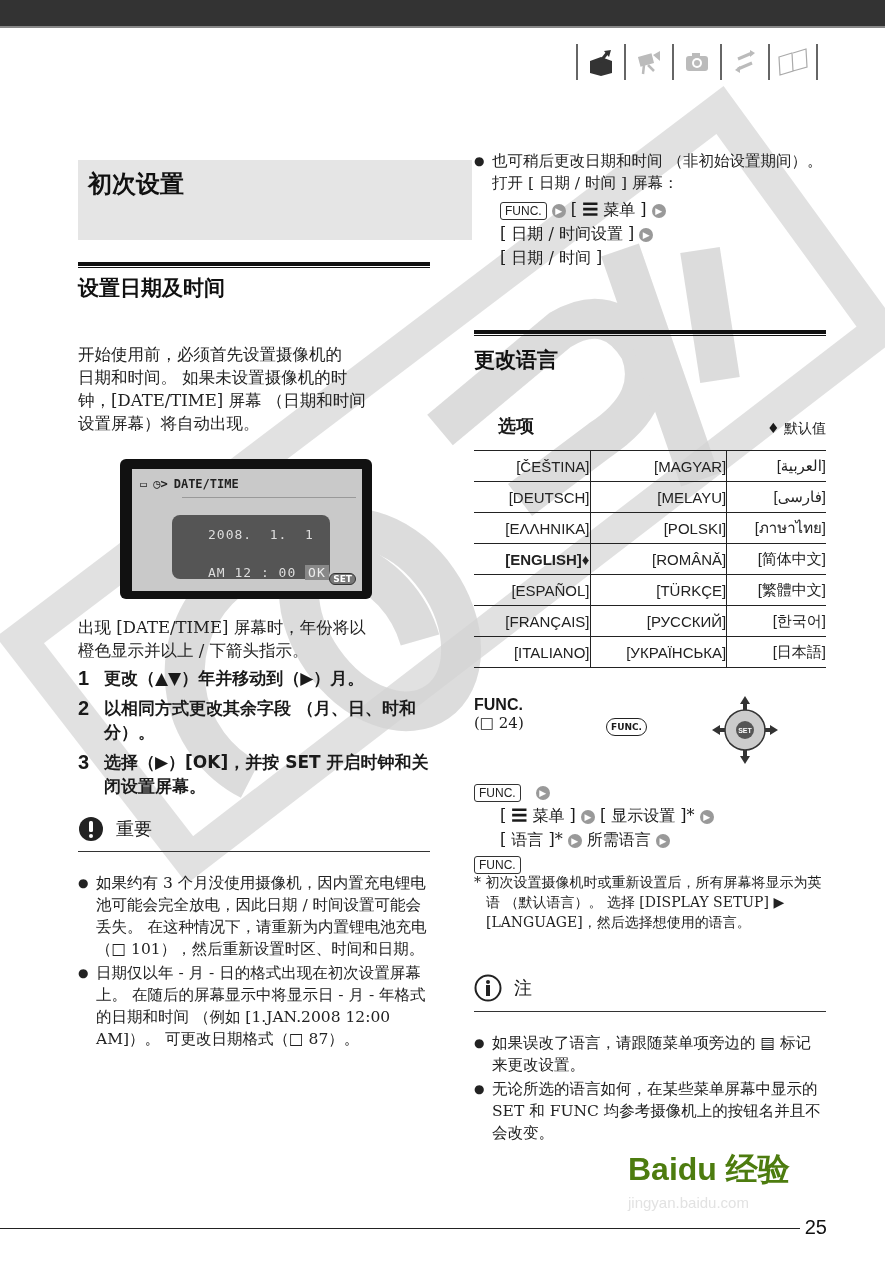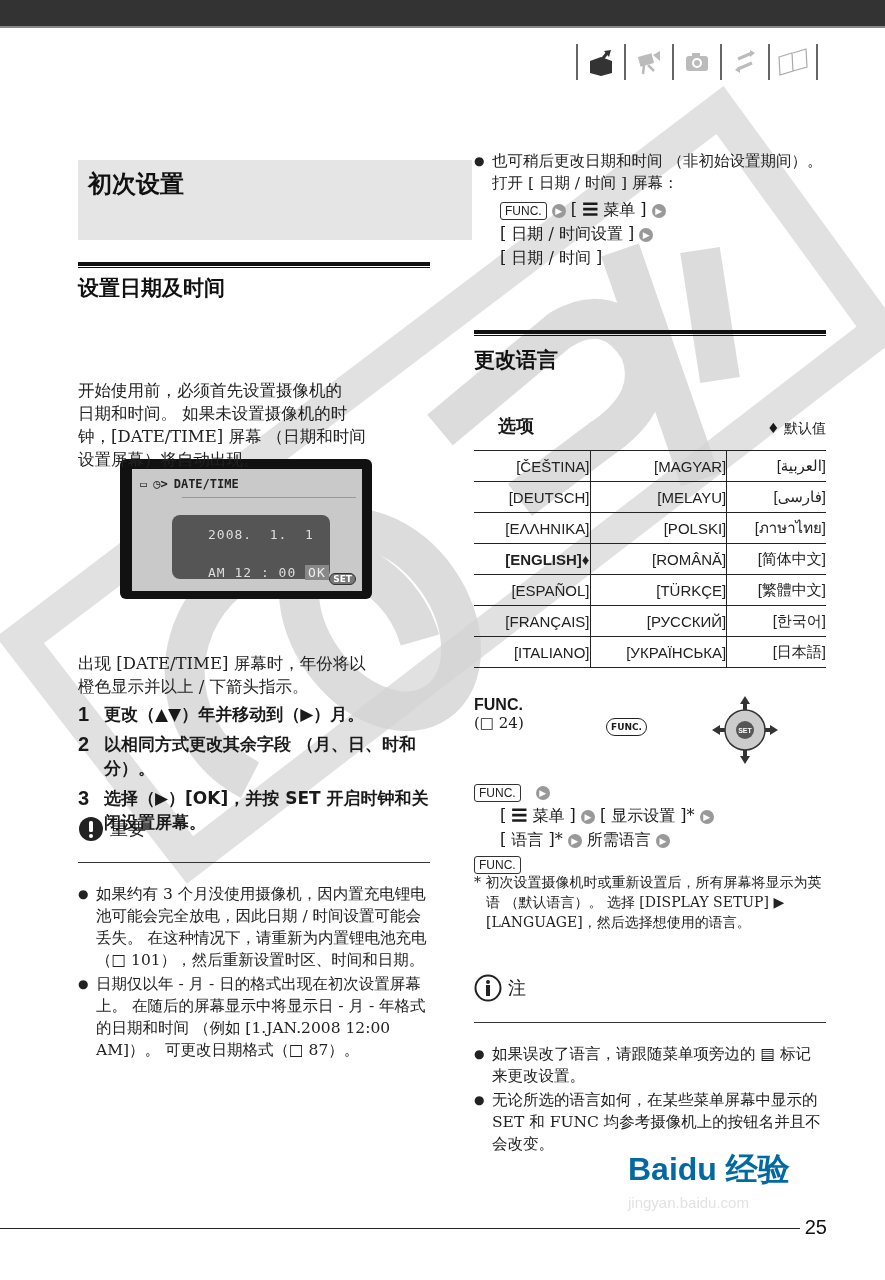--- a/index.html
+++ b/index.html
@@ -11,41 +11,41 @@
   .navicons .ico { width: 46px; height: 36px; display: flex; align-items: center; justify-content: center; }
   .watermark { position: absolute; left: 0; top: 0; width: 885px; height: 1280px; pointer-events: none; z-index: 0; }
   .content { position: absolute; z-index: 1; }
   .col-left { left: 78px; width: 352px; }
   .col-right { left: 474px; width: 352px; }
   .graybox { position: absolute; left: 78px; top: 160px; width: 394px; height: 80px; background: #e5e5e5; padding: 8px 10px; }
   .graybox h1 { font-size: 24px; font-weight: bold; color: #111; }
   .dblrule { height: 6px; border-top: 4px solid #111; border-bottom: 1.5px solid #111; }
   .h2 { font-size: 21px; font-weight: bold; color: #111; }
   .serif { font-family: "DejaVu Serif", "Liberation Serif", serif; }
-  .body-text { font-family: "DejaVu Serif", "Liberation Serif", serif; font-size: 16.5px; line-height: 23px; color: #222; margin-top: 36px; }
+  .body-text { font-family: "DejaVu Serif", "Liberation Serif", serif; font-size: 16.5px; line-height: 23px; color: #222; }
   .step { display: flex; font-size: 17px; font-weight: bold; line-height: 24px; margin-top: 4px; }
   .step .num { width: 26px; flex: none; font-family: "Liberation Sans", sans-serif; font-size: 20px; }
   .bullet { display: flex; font-family: "DejaVu Serif", "Liberation Serif", serif; font-size: 15.5px; line-height: 22px; color: #222; }
   .bullet .dot { width: 18px; flex: none; font-size: 12px; }
   .lcd { position: absolute; left: 120px; top: 459px; width: 252px; height: 140px; background: #111; border-radius: 6px; padding: 10px 10px 8px 12px; }
   .lcd-inner { width: 100%; height: 100%; background: #c9c9c9; position: relative; }
   .lcd-title { position: absolute; left: 8px; top: 8px; font-family: "DejaVu Sans Mono", monospace; font-size: 12px; font-weight: bold; color: #222; display: flex; align-items: center; gap: 6px; }
   .lcd-title-line { position: absolute; left: 50px; right: 6px; top: 28px; border-top: 1px solid #999; }
   .lcd-box { position: absolute; left: 40px; top: 46px; width: 158px; height: 64px; background: #555; border-radius: 8px 8px 8px 8px; color: #ddd; font-family: "DejaVu Sans Mono", monospace; font-size: 13px; }
   .lcd-date { position: absolute; left: 36px; top: 12px; letter-spacing: 1px; }
   .lcd-time { position: absolute; left: 36px; top: 50px; letter-spacing: 1px; }
   .lcd-ok { background: #888; color: #eee; padding: 0 3px; }
   .lcd-set { position: absolute; right: 6px; bottom: 6px; font-size: 9px; font-weight: bold; color: #fff; background: #777; border: 1px solid #333; border-radius: 6px; padding: 0 3px; }
   .boxlabel { display: inline-block; font-family: "Liberation Sans", sans-serif; font-size: 12px; border: 1px solid #333; border-radius: 3px; padding: 0 4px; line-height: 16px; color: #222; }
   .arrowc { display: inline-block; width: 14px; height: 14px; border-radius: 50%; background: #999; color: #fff; font-size: 9px; text-align: center; line-height: 14px; vertical-align: middle; }
   table.lang { border-collapse: collapse; width: 352px; font-family: "Liberation Sans", sans-serif; font-size: 15px; }
   table.lang td { border-top: 1.5px solid #222; height: 31px; padding-left: 6px; color: #222; text-align: right; }
   table.lang tr:last-child td { border-bottom: 1.5px solid #222; }
   table.lang td + td { border-left: 1.5px solid #222; }
-  .hdr-line { display: flex; align-items: center; gap: 6px; border-bottom: 1.5px solid #333; padding-bottom: 20px; }
+  .hdr-line { display: flex; align-items: center; gap: 12px; border-bottom: 1.5px solid #333; padding-bottom: 9px; }
   .pagenum { position: absolute; right: 58px; top: 1216px; font-family: "Liberation Sans", sans-serif; font-size: 20px; color: #111; z-index: 2; }
   .footrule { position: absolute; left: 0; top: 1228px; width: 800px; border-top: 1.5px solid #222; z-index: 2; }
   .baidu { position: absolute; left: 628px; top: 1148px; z-index: 2; color: #ddd; font-family: "Liberation Sans", sans-serif; }
 </style>
 </head>
 <body>
 
 <div class="topbar"></div>
 
 <svg class="watermark" viewBox="0 0 885 1280">
@@ -299,17 +299,17 @@
       <span>如果误改了语言，请跟随菜单项旁边的 ▤ 标记来更改设置。</span>
     </div>
     <div class="bullet" style="margin-top:2px;">
       <span class="dot">●</span>
       <span>无论所选的语言如何，在某些菜单屏幕中显示的 SET 和 FUNC 均参考摄像机上的按钮名并且不会改变。</span>
     </div>
   </div>
 </div>
 
 <div class="baidu">
-  <div style="font-size:32px; font-weight:bold; color:#0369a1;">Baidu 经验</div>
+  <div style="font-size:32px; font-weight:bold; color:#4d7c0f;">Baidu 经验</div>
   <div style="font-size:15px; color:#e2e2e2; margin-top:2px;">jingyan.baidu.com</div>
 </div>
 <div class="footrule"></div>
 <div class="pagenum">25</div>
 
 </body></html>

